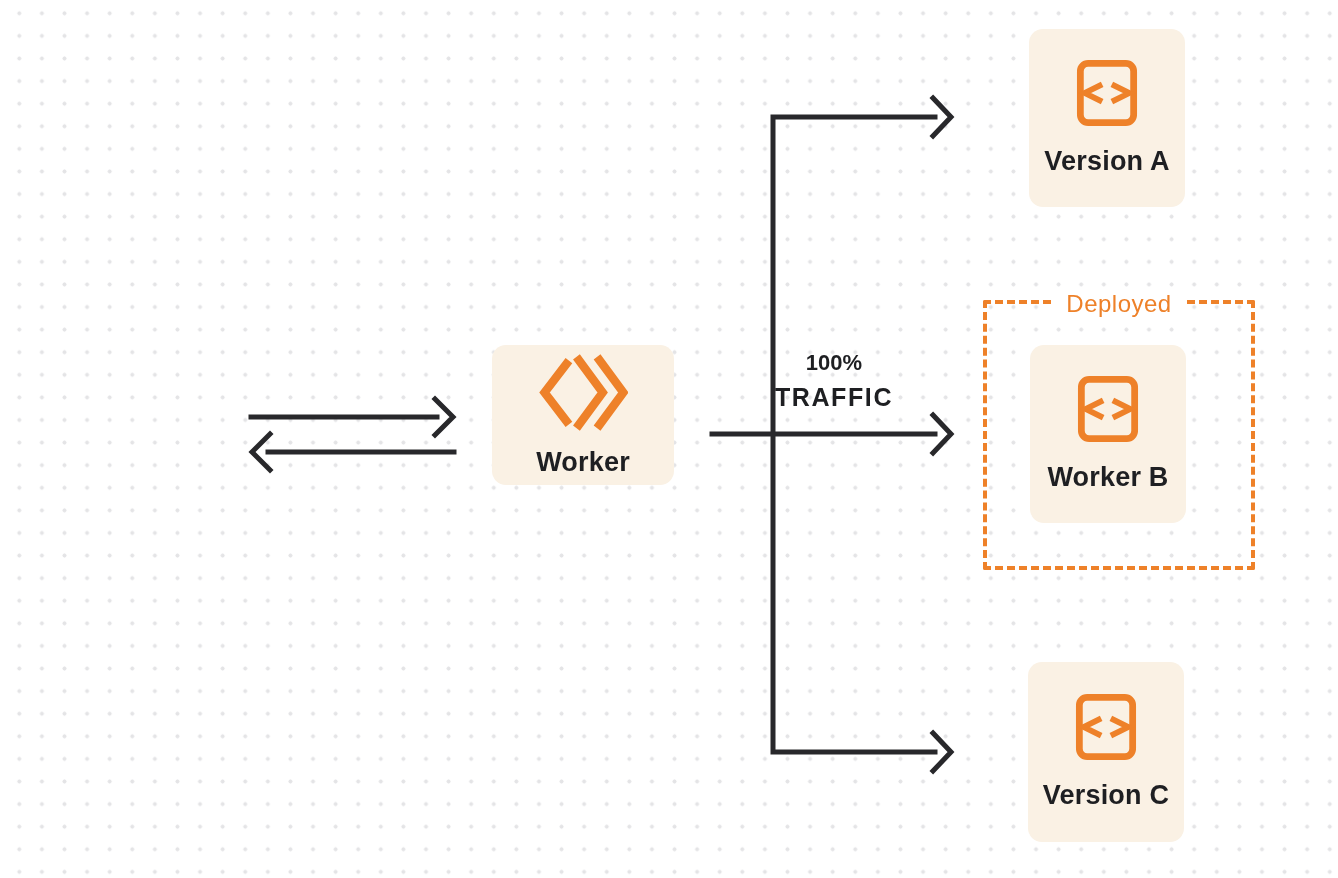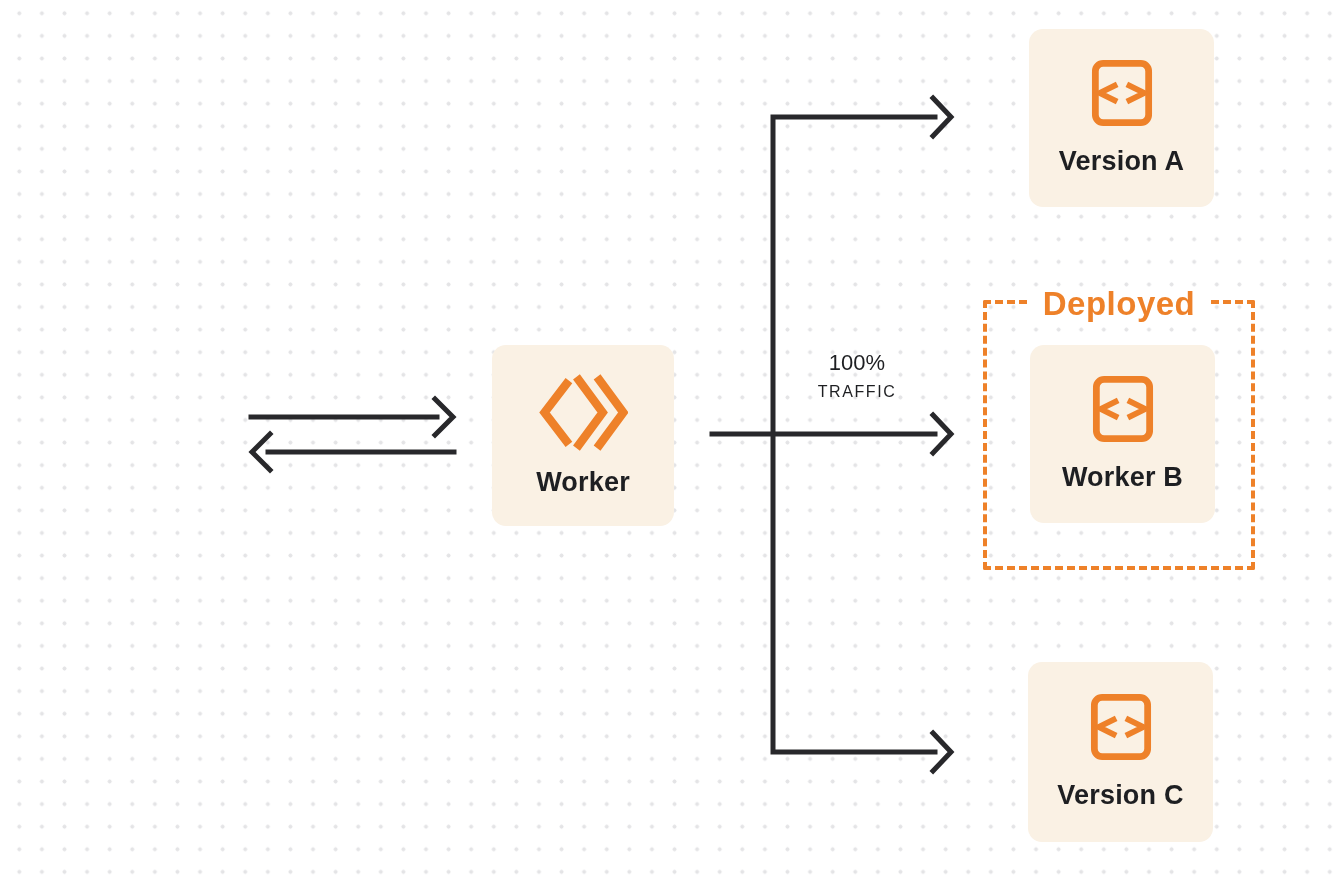--- a/index.html
+++ b/index.html
@@ -27,43 +27,43 @@
     position:absolute;
     border-radius:14px;
     display:flex;flex-direction:column;align-items:center;justify-content:center;
     box-sizing:border-box;
   }
   .node-label{
     font-size:27px;font-weight:bold;color:var(--text);
     letter-spacing:.2px;white-space:nowrap;
   }
   .client{left:30px;top:344px;width:182px;height:180px;background:var(--gray);}
-  .worker{left:492px;top:345px;width:182px;height:181px;background:var(--cream);gap:15px;}
-  .version{width:185px;height:178px;background:var(--cream);gap:19px;}
+  .worker{left:492px;top:345px;width:182px;height:140px;background:var(--cream);gap:15px;}
+  .version{width:156px;height:178px;background:var(--cream);gap:19px;}
   .version-a{left:1029px;top:29px;}
   .version-b{left:1030px;top:345px;}
   .version-c{left:1028px;top:662px;height:180px;text-align:center;}
   .icon-svg{display:block;}
   .icon-svg *{stroke:var(--accent);fill:none;}
   .deployed{
     position:absolute;left:983px;top:300px;width:272px;height:270px;
     border:4px dashed var(--accent);border-radius:2px;box-sizing:border-box;
   }
   .deployed-label{
     position:absolute;top:-15px;left:50%;transform:translateX(-50%);
     background:#ffffff;padding:0 12px;line-height:30px;
-    color:var(--accent);font-size:33px;font-weight:bold;letter-spacing:.5px;
+    color:var(--accent);font-size:24px;font-weight:normal;letter-spacing:.5px;
     white-space:nowrap;
   }
   .traffic{
-    position:absolute;left:787px;top:350px;width:140px;
-    text-align:center;font-weight:normal;color:var(--text);
+    position:absolute;left:764px;top:350px;width:140px;
+    text-align:center;font-weight:bold;color:var(--text);
   }
   .traffic-pct{display:block;font-size:22px;}
-  .traffic-word{display:block;font-size:16px;letter-spacing:1.6px;margin-top:7px;}
+  .traffic-word{display:block;font-size:25px;letter-spacing:1.6px;margin-top:7px;}
 </style>
 </head>
 <body>
 
 <div class="canvas">
 
   <svg class="arrows" viewBox="0 0 1338 878">
     <g>
       <path d="M251 417 L437 417"></path>
       <path d="M435 399 L453 417 L435 435"></path>

